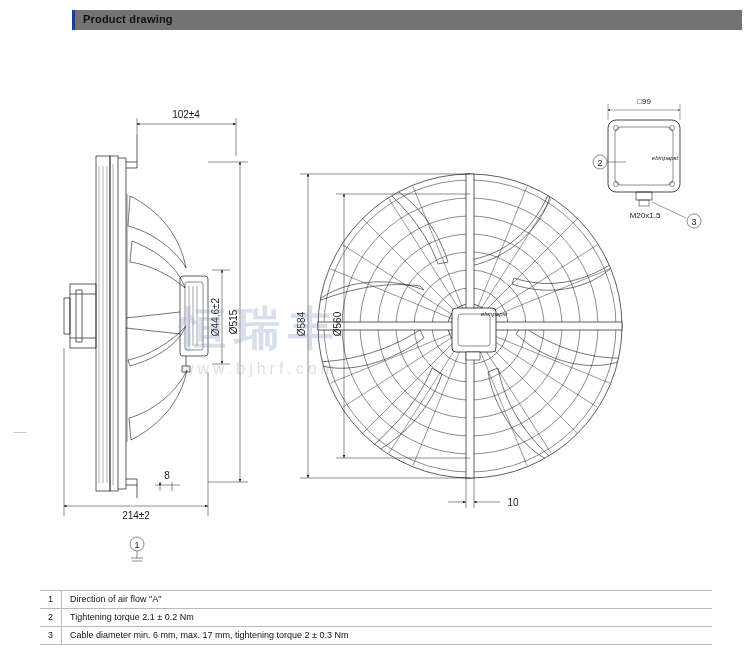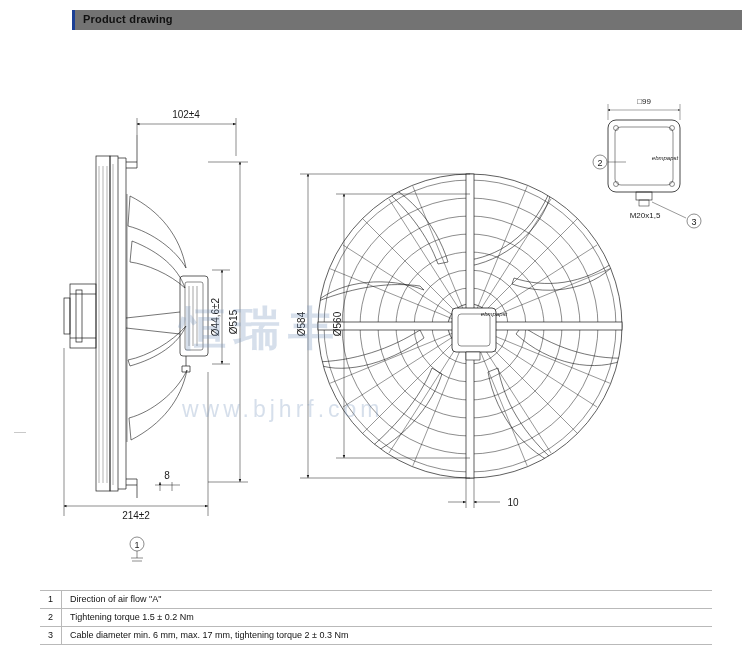--- a/index.html
+++ b/index.html
@@ -67,25 +67,24 @@
     font-size: 46px;
     font-weight: bold;
     color: rgba(120,150,190,0.30);
     letter-spacing: 8px;
     white-space: nowrap;
   }
   .wm-url {
     position: absolute;
     left: 32px;
     top: 62px;
-    font-size: 23px;
+    font-size: 16px;
     color: rgba(120,150,190,0.30);
     letter-spacing: 4px;
     white-space: nowrap;
-    margin-top: 36px;
   }
 
   
   .notes {
     position: absolute;
     left: 40px;
     top: 590px;
     width: 672px;
     border-top: 1px solid #b9b9b9;
     box-sizing: border-box;
@@ -358,21 +357,21 @@
     <div class="wm-url">www.bjhrf.com</div>
   </div>
 
   <div class="notes">
     <div class="notes-row">
       <div class="notes-num">1</div>
       <div class="notes-txt">Direction of air flow "A"</div>
     </div>
     <div class="notes-row">
       <div class="notes-num">2</div>
-      <div class="notes-txt">Tightening torque 1.5 ± 0.2 Nm</div>
+      <div class="notes-txt">Tightening torque 2.1 ± 0.2 Nm</div>
     </div>
     <div class="notes-row">
       <div class="notes-num">3</div>
       <div class="notes-txt">Cable diameter min. 6 mm, max. 17 mm, tightening torque 2 ± 0.3 Nm</div>
     </div>
   </div>
 
 </div>
 
 </body></html>

